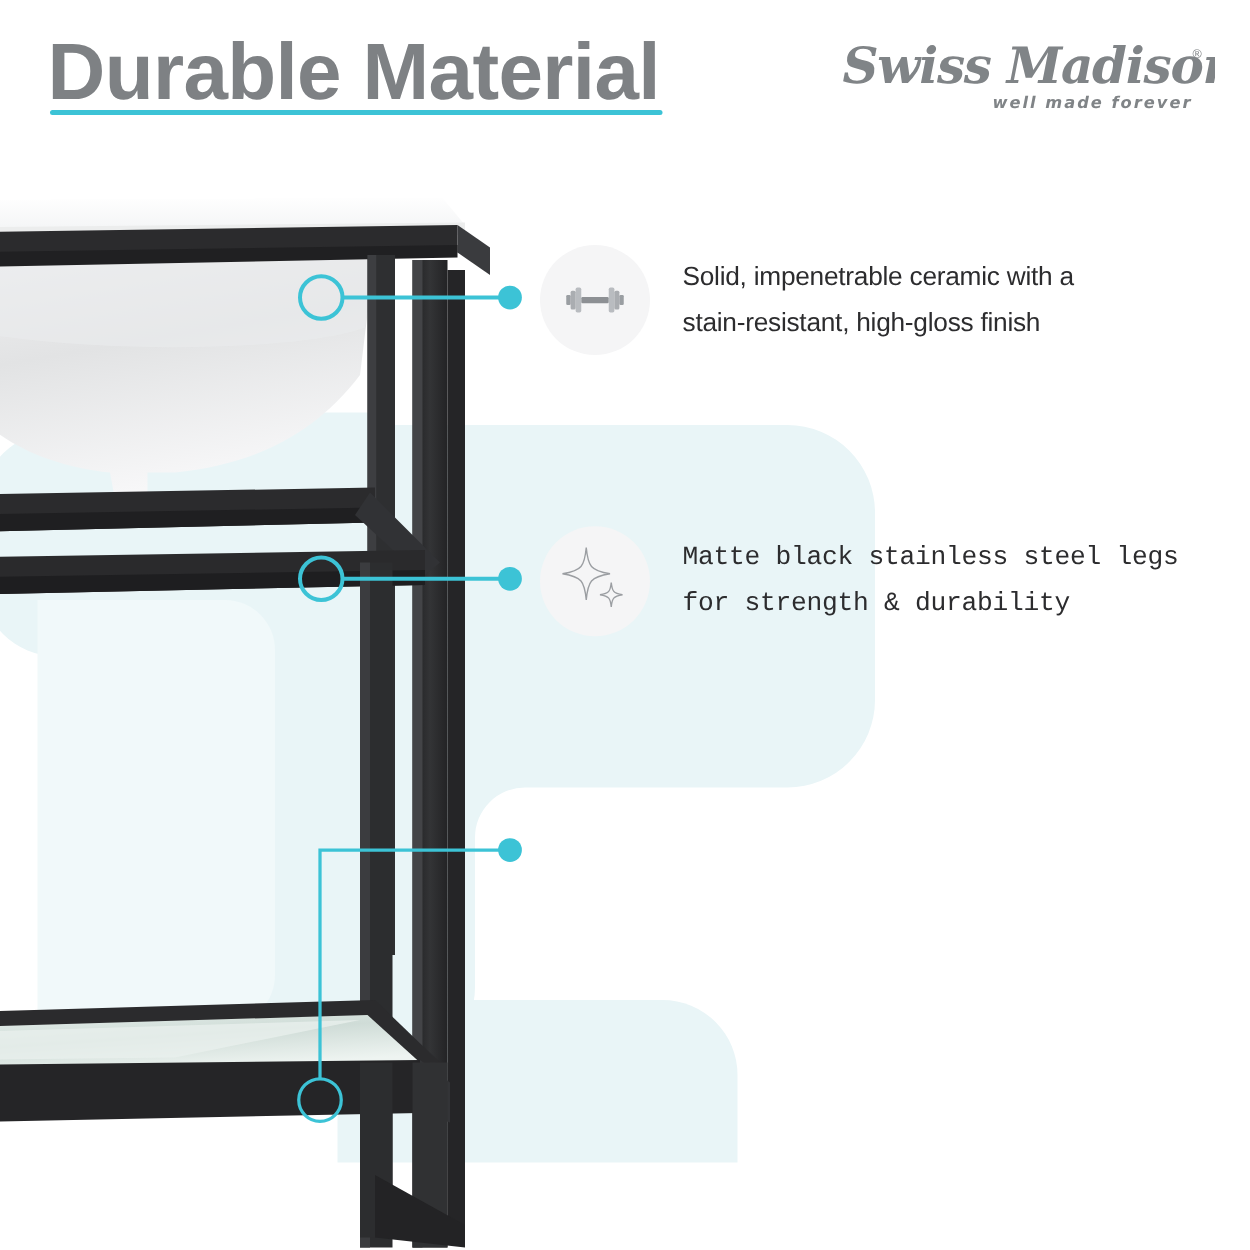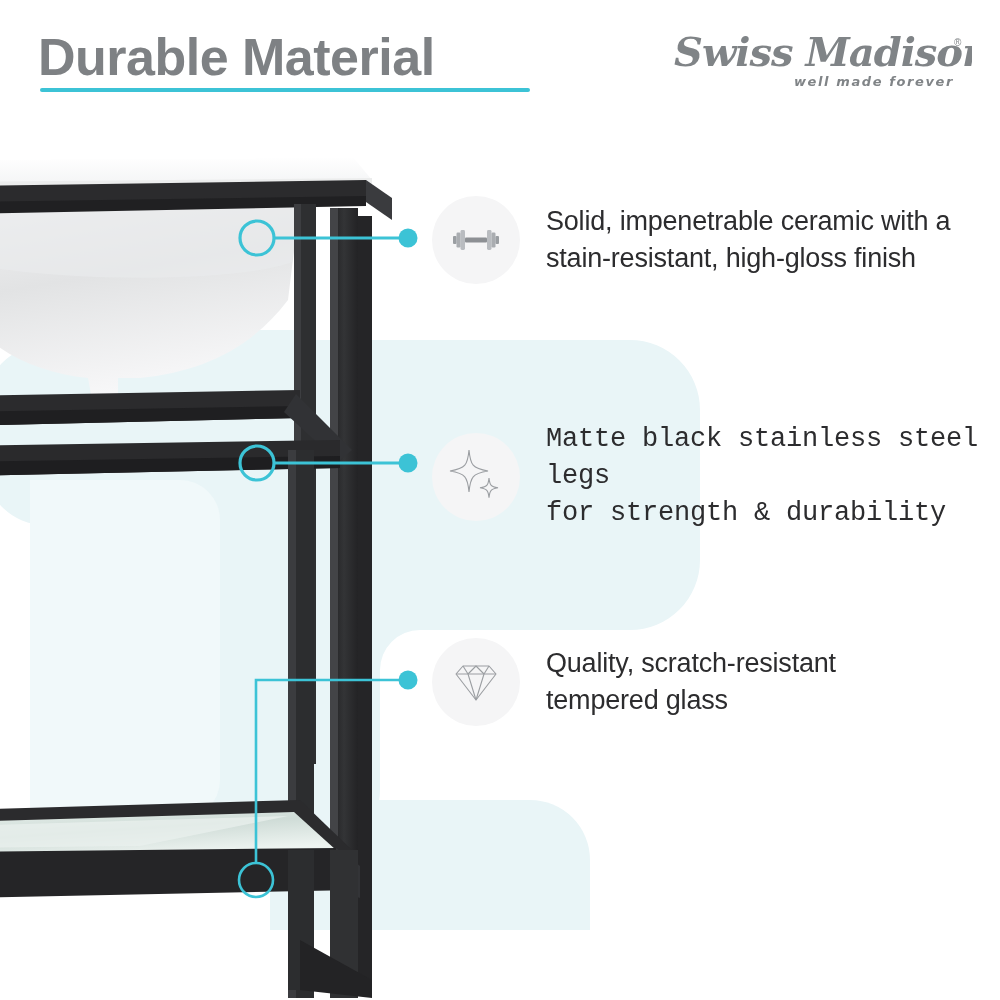--- a/index.html
+++ b/index.html
@@ -13,21 +13,21 @@
 
   #stage { position:absolute; left:0; top:0; width:1000px; height:1000px; overflow:hidden; background:#fff; }
 
   
   .watermark { position:absolute; left:0; top:330px; width:700px; height:600px; }
 
   
   .header { position:absolute; left:0; top:0; width:1000px; height:130px; }
   .page-title {
     position:absolute; left:38px; top:28px;
-    font-size:52px; font-weight:bold; letter-spacing:-0.5px;
+    font-size:64px; font-weight:bold; letter-spacing:-0.5px;
     color:#7e8184; line-height:58px; white-space:nowrap;
   }
   .title-rule {
     position:absolute; left:40px; top:88px; width:490px; height:4px;
     background:#3cc3d6; border-radius:2px;
   }
   .logo { position:absolute; left:672px; top:28px; width:300px; height:70px; }
 
   
   .product { position:absolute; left:0px; top:150px; width:420px; height:850px; }
@@ -37,21 +37,21 @@
 
   
   .feature {
     position:absolute; display:flex; align-items:center; gap:26px;
   }
   .feature-icon {
     flex:0 0 auto; width:88px; height:88px; border-radius:50%;
     background:#f5f5f6; display:flex; align-items:center; justify-content:center;
   }
   .feature-text {
-    font-size:27px; font-weight:400; color:#2c2c2e;
+    font-size:21px; font-weight:400; color:#2c2c2e;
     line-height:37px; letter-spacing:-0.2px;
     white-space:pre-line;
   }
   #feature-0 { left:432px; top:196px; }
   #feature-1 { left:432px; top:421px;font-family:Liberation Mono, monospace; }
   #feature-2 { left:432px; top:638px; }
 </style>
 </head>
 <body>
 
@@ -215,29 +215,14 @@
         <path d="M22 2 C23.4 17 25.5 20.5 41 23 C25.5 25.5 23.4 29 22 44
                  C20.6 29 18.5 25.5 3 23 C18.5 20.5 20.6 17 22 2 Z" fill="none" stroke="#9b9ea2" stroke-width="1.1"></path>
         <path d="M42 30 C42.7 37 43.7 38.6 51 39.8 C43.7 41 42.7 42.6 42 49.6
                  C41.3 42.6 40.3 41 33 39.8 C40.3 38.6 41.3 37 42 30 Z" fill="none" stroke="#9b9ea2" stroke-width="1.1"></path>
       </svg>
     </div>
     <div class="feature-text">Matte black stainless steel legs
 for strength &amp; durability</div>
   </div>
 
-  <div class="feature" id="feature-2">
-    <div class="feature-icon">
-      <svg width="52" height="52" viewBox="0 0 52 52">
-        <g fill="none" stroke="#9b9ea2" stroke-width="1.1" stroke-linejoin="round">
-          <path d="M6 18 L13 10 L39 10 L46 18 L26 44 Z"></path>
-          <path d="M6 18 L46 18"></path>
-          <path d="M13 10 L18 18 L26 44"></path>
-          <path d="M39 10 L34 18 L26 44"></path>
-          <path d="M18 18 L26 10 L34 18"></path>
-        </g>
-      </svg>
-    </div>
-    <div class="feature-text">Quality, scratch-resistant
-tempered glass</div>
-  </div>
 
 </div>
 
 </body></html>

